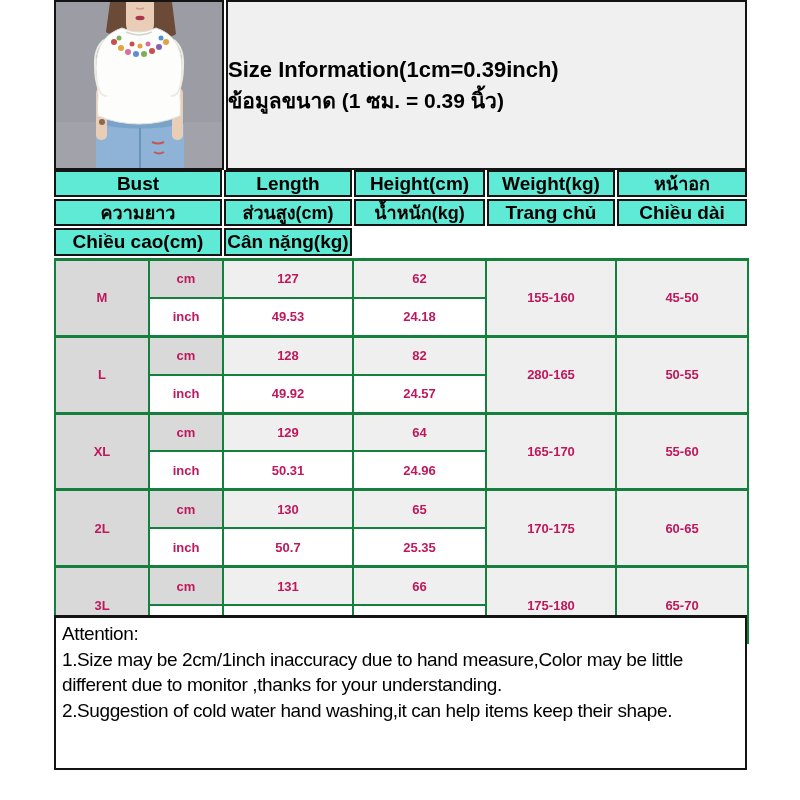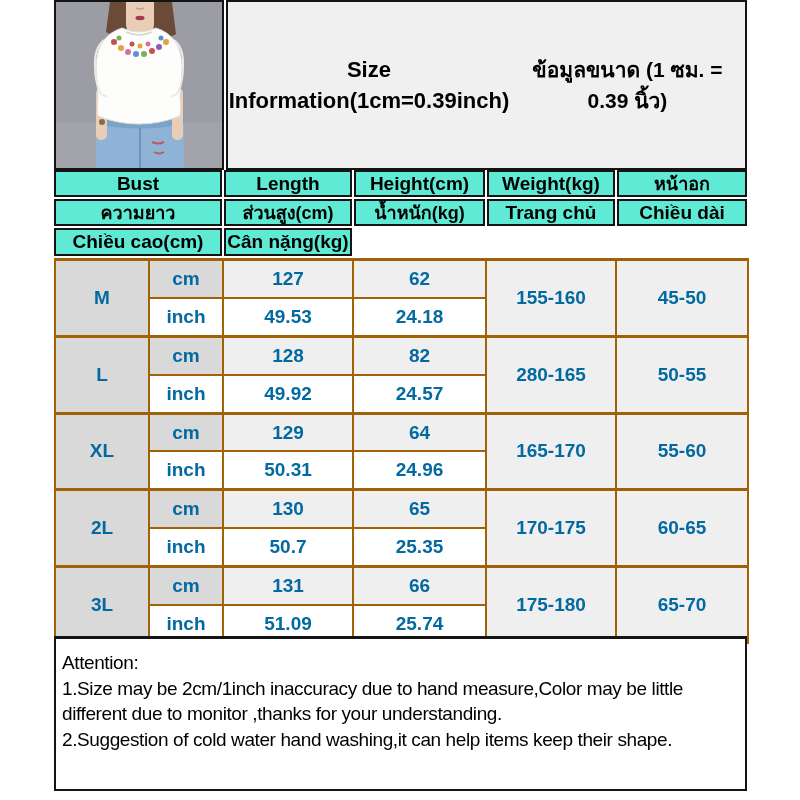--- a/index.html
+++ b/index.html
@@ -9,21 +9,21 @@
   
   .photo-box {
     position:absolute; left:54px; top:0; width:170px; height:170px;
     border:2px solid #141414; background:#9c9da4; overflow:hidden;
   }
   .photo-box svg { display:block; width:100%; height:100%; }
 
   .title-box {
     position:absolute; left:226px; top:0; width:521px; height:170px;
     border:2px solid #141414; background:#f0f0f0;
-    display:flex; flex-direction:row; justify-content:center; align-items:center;
+    display:flex; flex-direction:column; justify-content:center; align-items:flex-start;
   }
   .title-line { font-weight:bold; color:#000; text-align:center; line-height:31px; }
   .title-en { font-size:22px; }
   .title-th { font-size:21px; }
   .title-vi { font-size:22px; }
 
   
   .header-grid {
     position:absolute; left:54px; top:170px; width:693px; height:88px;
     display:grid;
@@ -38,37 +38,37 @@
   }
   .hcell.size-big { grid-column:1; grid-row:1 / span 3; font-size:34px; }
   .hcell.th-row { font-size:18px; }
 
   
   table.size-data {
     position:absolute; left:54px; top:258px; width:693px; height:384px;
     border-collapse:collapse; table-layout:fixed;
   }
   table.size-data th, table.size-data td {
-    border:2px solid #a16207; text-align:center; vertical-align:middle;
-    font-weight:bold; font-size:19px; color:#0369a1; padding:0;
+    border:2px solid #15803d; text-align:center; vertical-align:middle;
+    font-weight:bold; font-size:13px; color:#be185d; padding:0;
   }
   tr.row { height:38.4px; }
   tr.row-inch td { border-top-width:1px; }
   tr.row-cm td, tr.row-cm th { border-top-width:3px; }
   .size-label { background:#d9d9d9; }
   .unit-cm   { background:#d9d9d9; }
   .unit-inch { background:#ffffff; }
   .shade { background:#efefef; }
   .plain { background:#ffffff;margin-top:41px; }
 
   
   .attention-box {
-    position:absolute; left:54px; top:636px; width:693px; height:155px;
+    position:absolute; left:54px; top:615px; width:693px; height:155px;
     border:2px solid #141414; border-top-width:3px; background:#fff;
-    padding:11px 6px; font-size:19px; line-height:25.5px; color:#000;
+    padding:3px 6px; font-size:19px; line-height:25.5px; color:#000;
     letter-spacing:-0.4px;
   }
 </style>
 </head>
 <body>
 
 <div class="page">
 
   <div class="photo-box">
     <svg viewBox="0 0 166 166">

